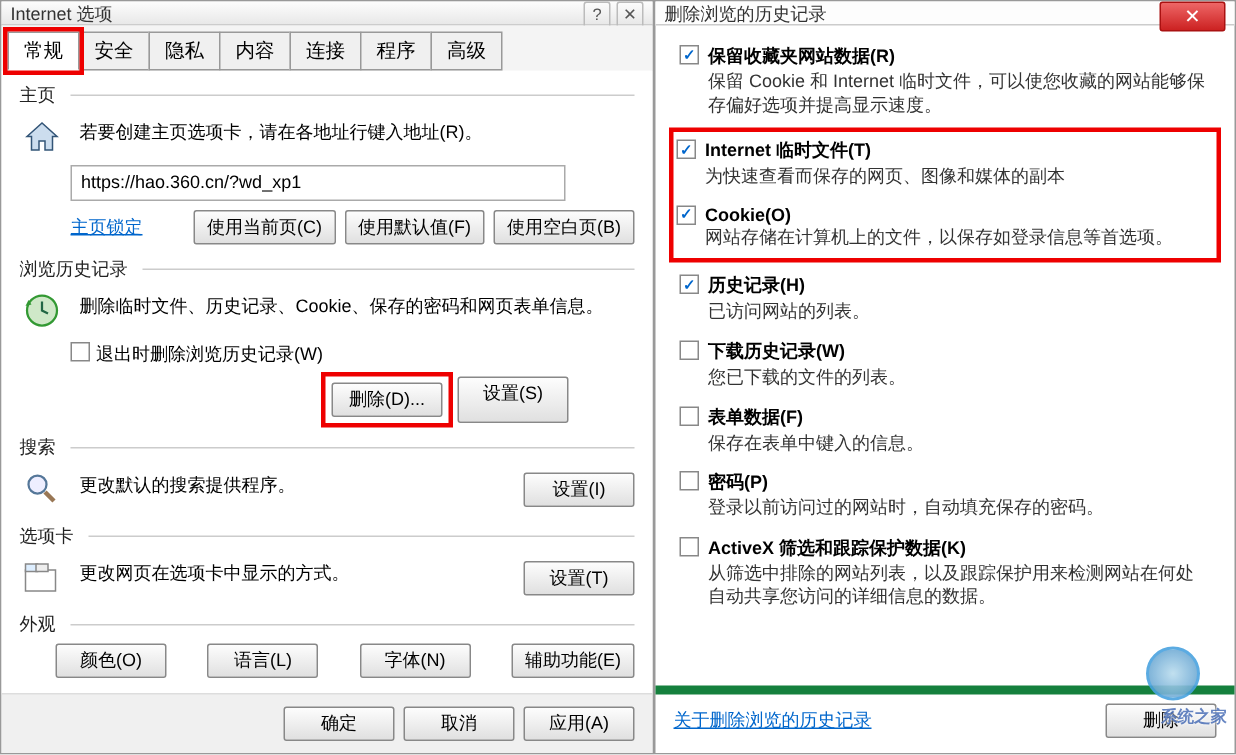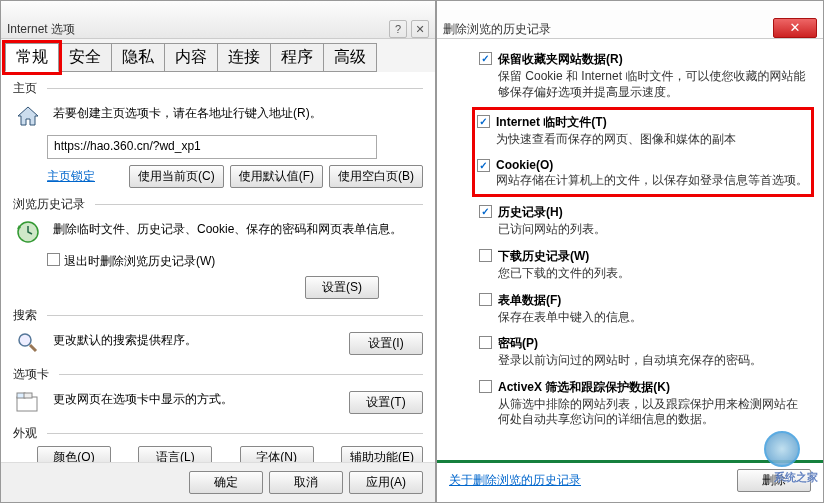--- a/index.html
+++ b/index.html
@@ -1,26 +1,26 @@
 <!DOCTYPE html>
 <html><head>
 <meta charset="utf-8">
 <style>
 * { box-sizing: border-box; margin: 0; padding: 0; }
 body { font-family: "Microsoft YaHei", SimSun, sans-serif; font-size: 12px; background: #fff; width: 824px; height: 503px; overflow: hidden; position: relative; }
 .container { display: flex; height: 503px; }
 .left-pane { width: 436px; border: 1px solid #999; background: #f0f0f0; display: flex; flex-direction: column; }
 .right-pane { width: 388px; border: 1px solid #999; background: #fff; display: flex; flex-direction: column; }
-.titlebar { background: linear-gradient(#fdfdfd, #e8e8e8); height: 38px; display: flex; align-items: flex-end; padding: 0 6px; border-bottom: 1px solid #ccc; }
+.titlebar { background: linear-gradient(#fdfdfd, #e8e8e8); height: 16px; display: flex; align-items: flex-start; padding: 0 6px; border-bottom: 1px solid #ccc; }
 .titlebar.right-tb { background: #fdfdfd; }
 .titlebar .title { flex: 1; font-size: 12px; color: #333; }
 .titlebar .help-icon { width: 18px; height: 18px; border: 1px solid #bbb; border-radius: 2px; text-align: center; line-height: 16px; margin-left: 4px; color: #555; font-size: 11px; cursor: pointer; }
 .titlebar .close-btn { width: 44px; height: 20px; background: linear-gradient(#e66, #c22); border: 1px solid #a11; border-radius: 2px; color: #fff; text-align: center; line-height: 18px; margin-left: 4px; font-size: 13px; cursor: pointer; }
 .tabs { display: flex; background: #f4f4f4; padding-top: 4px; padding-left: 4px; }
-.tab { padding: 3px 10px; border: 1px solid #999; background: #f0f0f0; margin-right: -1px; font-size: 16px; cursor: pointer; position: relative; }
+.tab { padding: 3px 10px; border: 1px solid #999; background: #f0f0f0; margin-right: -1px; font-size: 13px; cursor: pointer; position: relative; }
 .tab.active { background: #fff; border-bottom: 1px solid #fff; z-index: 2; }
 .tab.highlight-red { outline: 3px solid #e00; outline-offset: 0; }
 .content { flex: 1; background: #fff; padding: 8px 12px; overflow: hidden; }
 .group { margin-bottom: 8px; }
 .group-row { display: flex; align-items: center; gap: 4px; }
 .group-label { font-size: 12px; color: #222; }
 .group .line { flex: 1; border-top: 1px solid #ccc; margin-left: 6px; }
 .indent { margin-left: 34px; }
 .icon-box { width: 30px; height: 30px; display: inline-flex; align-items: center; justify-content: center; margin-right: 4px; }
 .icon-home { width: 26px; height: 24px; }
@@ -30,29 +30,29 @@
 .url-input { width: 330px; min-height: 24px; border: 1px solid #aaa; padding: 3px 6px; font-size: 12px; display: block; margin-top: 4px; }
 .link { color: #06c; text-decoration: underline; cursor: pointer; }
 .btn { border: 1px solid #888; background: linear-gradient(#fdfdfd, #e0e0e0); padding: 2px 8px; font-size: 12px; border-radius: 2px; cursor: pointer; min-width: 74px; text-align: center; display: inline-block; }
 .btn-row { display: flex; justify-content: flex-end; gap: 6px; margin-top: 4px; flex-wrap: wrap; }
 .checkbox-row { display: flex; gap: 4px; margin-top: 6px; margin-left: 34px; }
 .checkbox { width: 13px; height: 13px; border: 1px solid #888; background: #fff; cursor: pointer; display: inline-flex; align-items: center; justify-content: center; }
 .checkbox.checked::after { content: "✓"; font-size: 10px; color: #06c; font-weight: bold; }
 .delete-row { display: flex; justify-content: flex-end; gap: 6px; margin-top: 6px; padding-right: 44px; }
 .delete-btn-box { outline: 3px solid #e00; padding: 4px; display: inline-block; }
 .bottom-buttons { display: flex; justify-content: flex-end; gap: 6px; padding: 8px 12px; border-top: 1px solid #ddd; background: #f0f0f0; }
-.right-content { padding: 12px 16px 6px 16px; flex: 1; overflow: hidden; margin-left: 26px; }
+.right-content { padding: 12px 16px 6px 16px; flex: 1; overflow: hidden; }
 .check-item { display: flex; align-items: flex-start; margin-bottom: 10px; }
 .check-item .checkbox { margin-top: 1px; margin-right: 6px; flex-shrink: 0; }
 .check-item .item-body { flex: 1; }
 .check-item .item-title { font-weight: bold; font-size: 12px; color: #000; }
 .check-item .item-desc { font-size: 12px; color: #333; margin-top: 1px; line-height: 1.3; }
 .red-box { outline: 3px solid #e00; padding: 4px 2px 4px 2px; margin: 0 -4px 10px -4px; }
 .red-box .check-item:last-child { margin-bottom: 2px; }
-.right-bottom { padding: 6px 12px 10px 12px; display: flex; align-items: center; gap: 10px; border-top: 3px solid #15803d; }
+.right-bottom { padding: 6px 12px 10px 12px; display: flex; align-items: center; gap: 10px; border-top: 6px solid #15803d; }
 .right-bottom .spacer { flex: 1; }
 .row-icon-text { display: flex; align-items: flex-start; gap: 6px; margin-top: 4px; }
 .row-icon-text .txt { flex: 1; font-size: 12px; line-height: 1.4; padding-top: 4px; }
 .watermark { position: absolute; right: 6px; bottom: 18px; width: 60px; height: 60px; opacity: 0.9; pointer-events: none; }
 .wm-circle { width: 36px; height: 36px; border-radius: 50%; border: 2px solid #4aa3df; position: absolute; left: 6px; top: 6px; background: radial-gradient(#bde, #59c); }
 .wm-text { position: absolute; right: 0; bottom: 0; font-size: 11px; color: #57b; font-weight: bold; text-shadow: 0 0 2px #fff; }
 </style>
 </head>
 <body>
 
@@ -112,20 +112,23 @@
                 <path d="M4 6 L2 10 L6 9 Z" fill="#393"></path>
               </svg>
           </span>
           <span class="txt">删除临时文件、历史记录、Cookie、保存的密码和网页表单信息。</span>
         </div>
         <div class="checkbox-row">
           <span class="checkbox"></span>
           <span>退出时删除浏览历史记录(W)</span>
         </div>
         <div class="delete-row">
+          <span class="delete-btn-box">
+            <span class="btn">删除(D)...</span>
+          </span>
           <span class="btn">设置(S)</span>
         </div>
       </div>
 
       <div class="group">
         <div class="group-row">
             <span class="group-label">搜索</span>
             <span class="line"></span>
           </div>
         <div class="row-icon-text">

